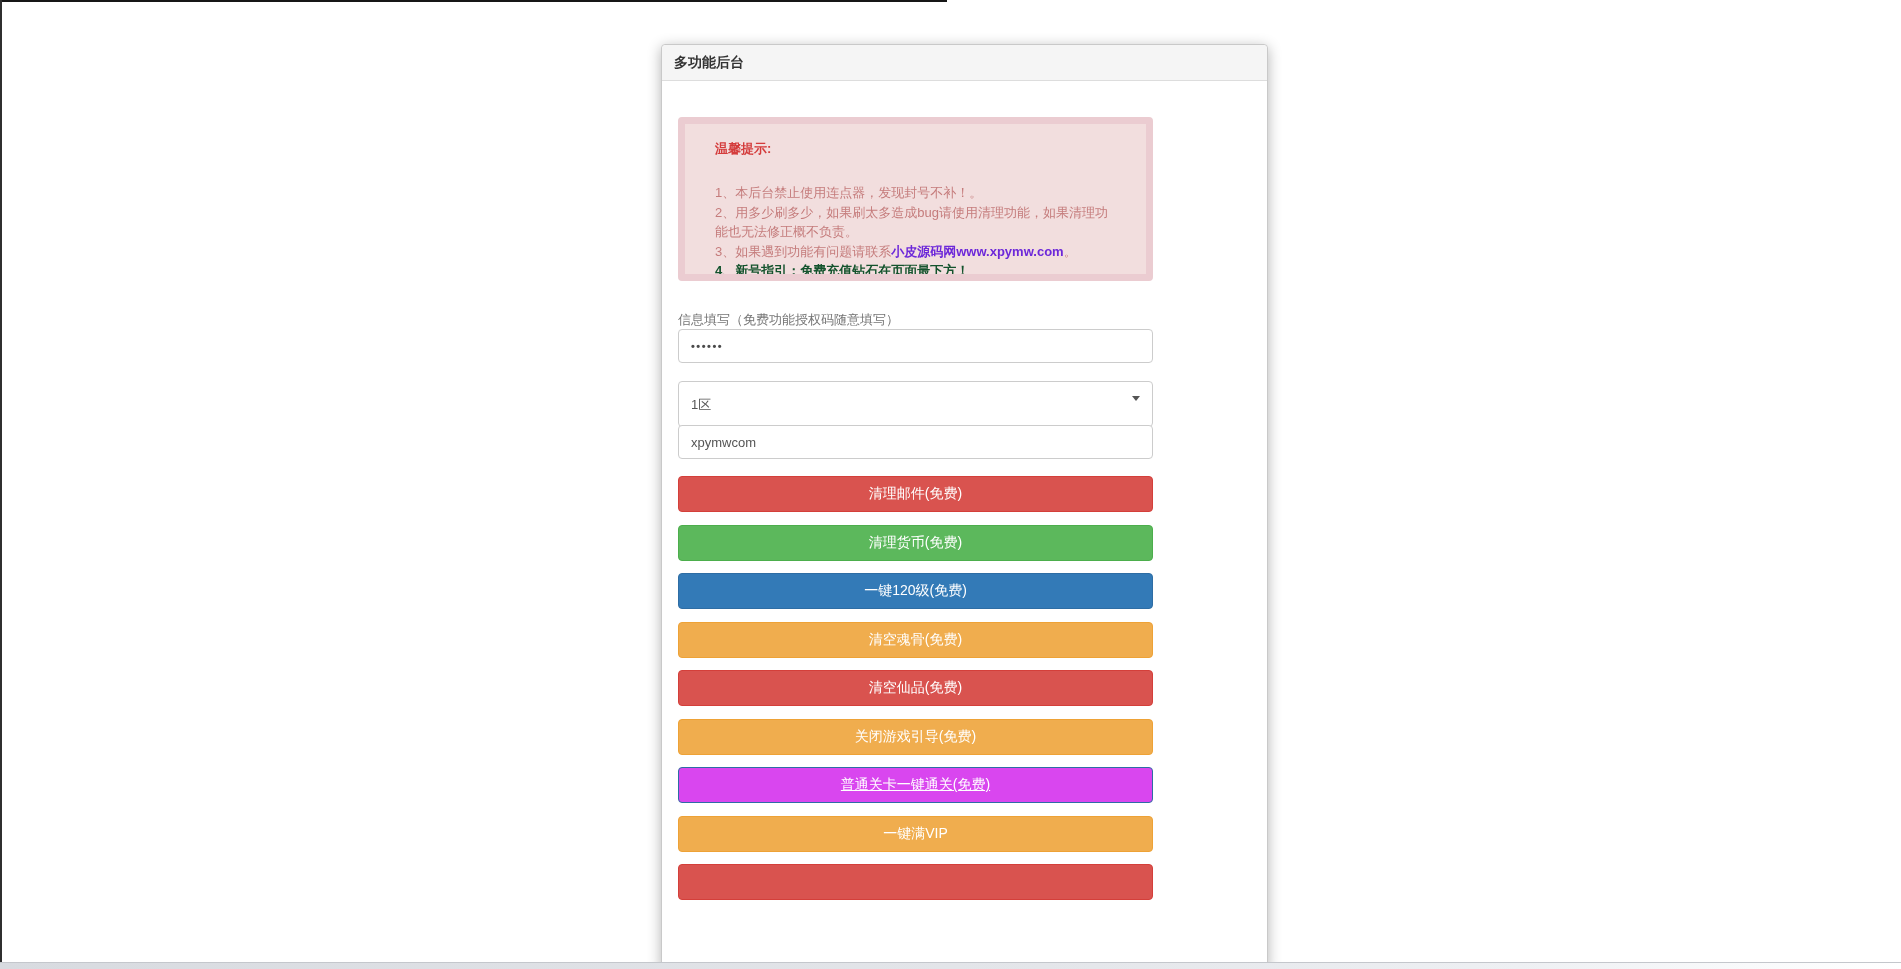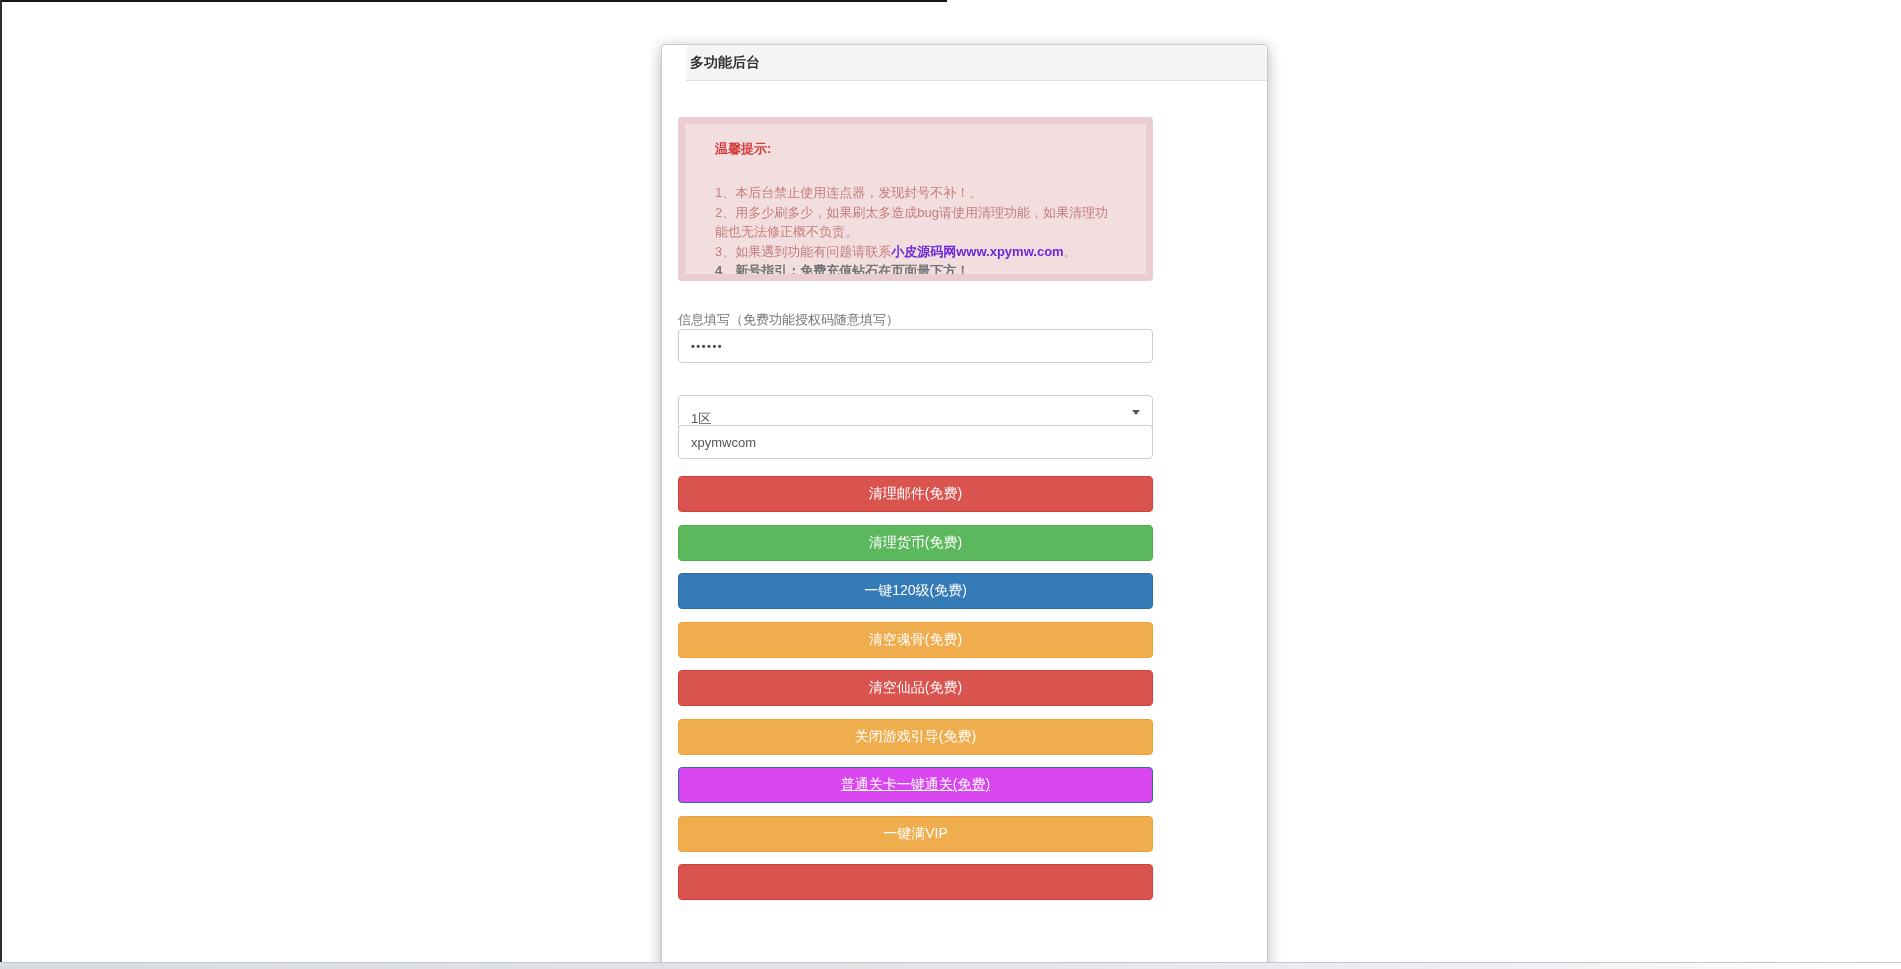--- a/index.html
+++ b/index.html
@@ -24,24 +24,23 @@
     background: #ffffff;
     border: 1px solid #c9c9c9;
     border-radius: 4px 4px 0 0;
     box-shadow: 0 3px 14px rgba(0,0,0,0.30);
     overflow: hidden;
   }
   .card-heading {
     height: 36px; line-height: 35px;
     background: #f5f5f5;
     border-bottom: 1px solid #dddddd;
-    padding: 0 4px;
+    padding: 0 12px;
     font-size: 14px; font-weight: bold; color: #333333;
     border-radius: 4px 4px 0 0;
-    margin-left: 24px;
   }
   .alert {
     position: absolute; left: 16px; top: 72px;
     width: 475px; height: 164px;
     border: 7px solid #be185d;
     background: #f2dede;
     border-radius: 4px;
     padding: 16px 30px;
     overflow: hidden;
   }
@@ -59,21 +58,21 @@
     border: 1px solid #cccccc;
     border-radius: 4px;
     background: #ffffff;
     color: #555555;
     font-size: 13px;
     padding: 0 12px;
     font-family: "Liberation Sans", "DejaVu Sans", sans-serif;
     outline: none;
   }
   .pw { top: 284px; font-size: 11px; letter-spacing: 1.5px; font-weight: bold; color: #4a4a4a; }
-  .select-wrap { position: absolute; left: 16px; top: 350px; width: 475px; height: 46px; }
+  .select-wrap { position: absolute; left: 16px; top: 336px; width: 475px; height: 46px; }
   .select-wrap select {
     width: 100%; height: 100%;
     border: 1px solid #cccccc; border-radius: 4px;
     background: #ffffff; color: #555555; font-size: 13px;
     padding: 0 12px;
     -webkit-appearance: none; -moz-appearance: none; appearance: none;
     font-family: "Liberation Sans", "DejaVu Sans", sans-serif;
     outline: none;
   }
   .caret {
@@ -118,21 +117,21 @@
   <div class="card-heading">
     <span>多功能后台</span>
   </div>
 
   <div class="alert" style="background: rgb(242, 222, 222); border-color: rgb(235, 204, 209);">
     <div class="alert-title" style="color: rgb(212, 60, 60);">温馨提示:</div>
     <div class="alert-lines" id="notice-lines">
         <div class="notice-line"><span class="part-normal" style="color: rgb(197, 124, 124);">1、本后台禁止使用连点器，发现封号不补！。</span></div>
         <div class="notice-line"><span class="part-normal" style="color: rgb(197, 124, 124);">2、用多少刷多少，如果刷太多造成bug请使用清理功能，如果清理功能也无法修正概不负责。</span></div>
         <div class="notice-line"><span class="part-normal" style="color: rgb(197, 124, 124);">3、如果遇到功能有问题请联系</span><span class="part-link" style="color: #6d28d9;">小皮源码网www.xpymw.com</span><span class="part-normal" style="color: rgb(197, 124, 124);">。</span></div>
-        <div class="notice-line"><span class="part-dark-bold" style="color: #737373;">4、新号指引：免费充值钻石在页面最下方！</span></div>
+        <div class="notice-line"><span class="part-dark-bold" style="color: #14532d;">4、新号指引：免费充值钻石在页面最下方！</span></div>
       </div>
   </div>
 
   <div class="form-label">信息填写（免费功能授权码随意填写）</div>
 
   <input class="form-control pw" type="text" value="••••••" style="">
 
   <div class="select-wrap">
     <select>
       <option>1区</option>

